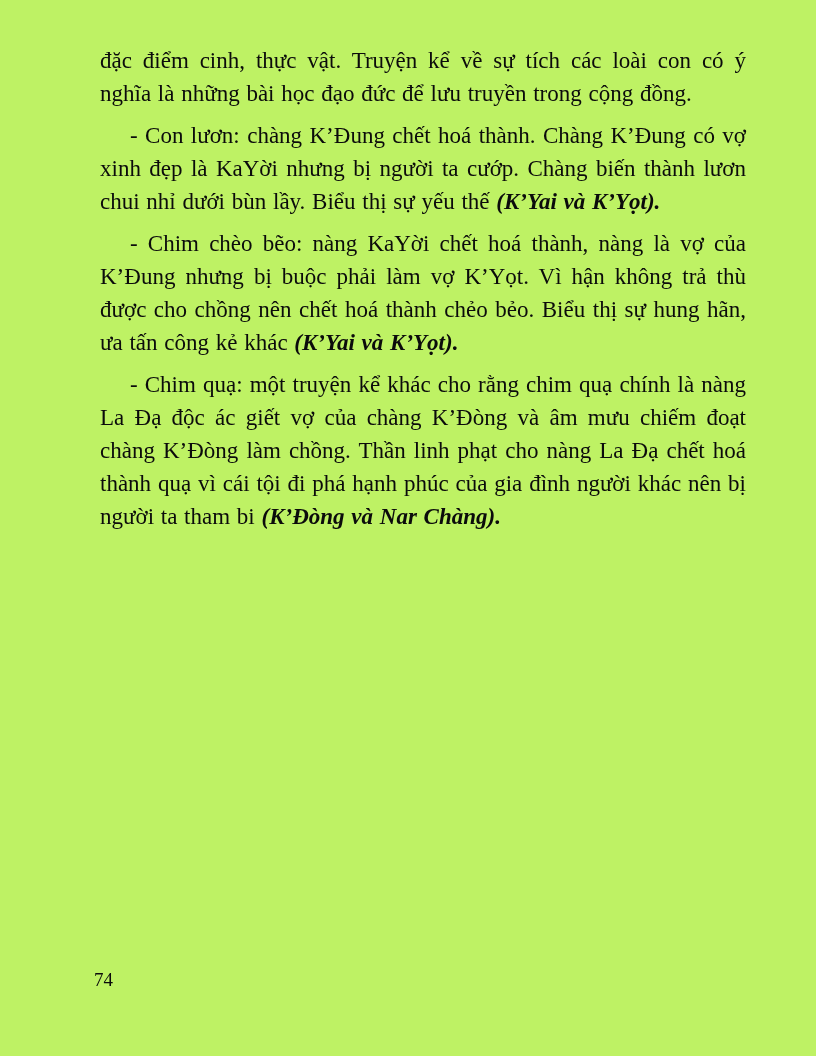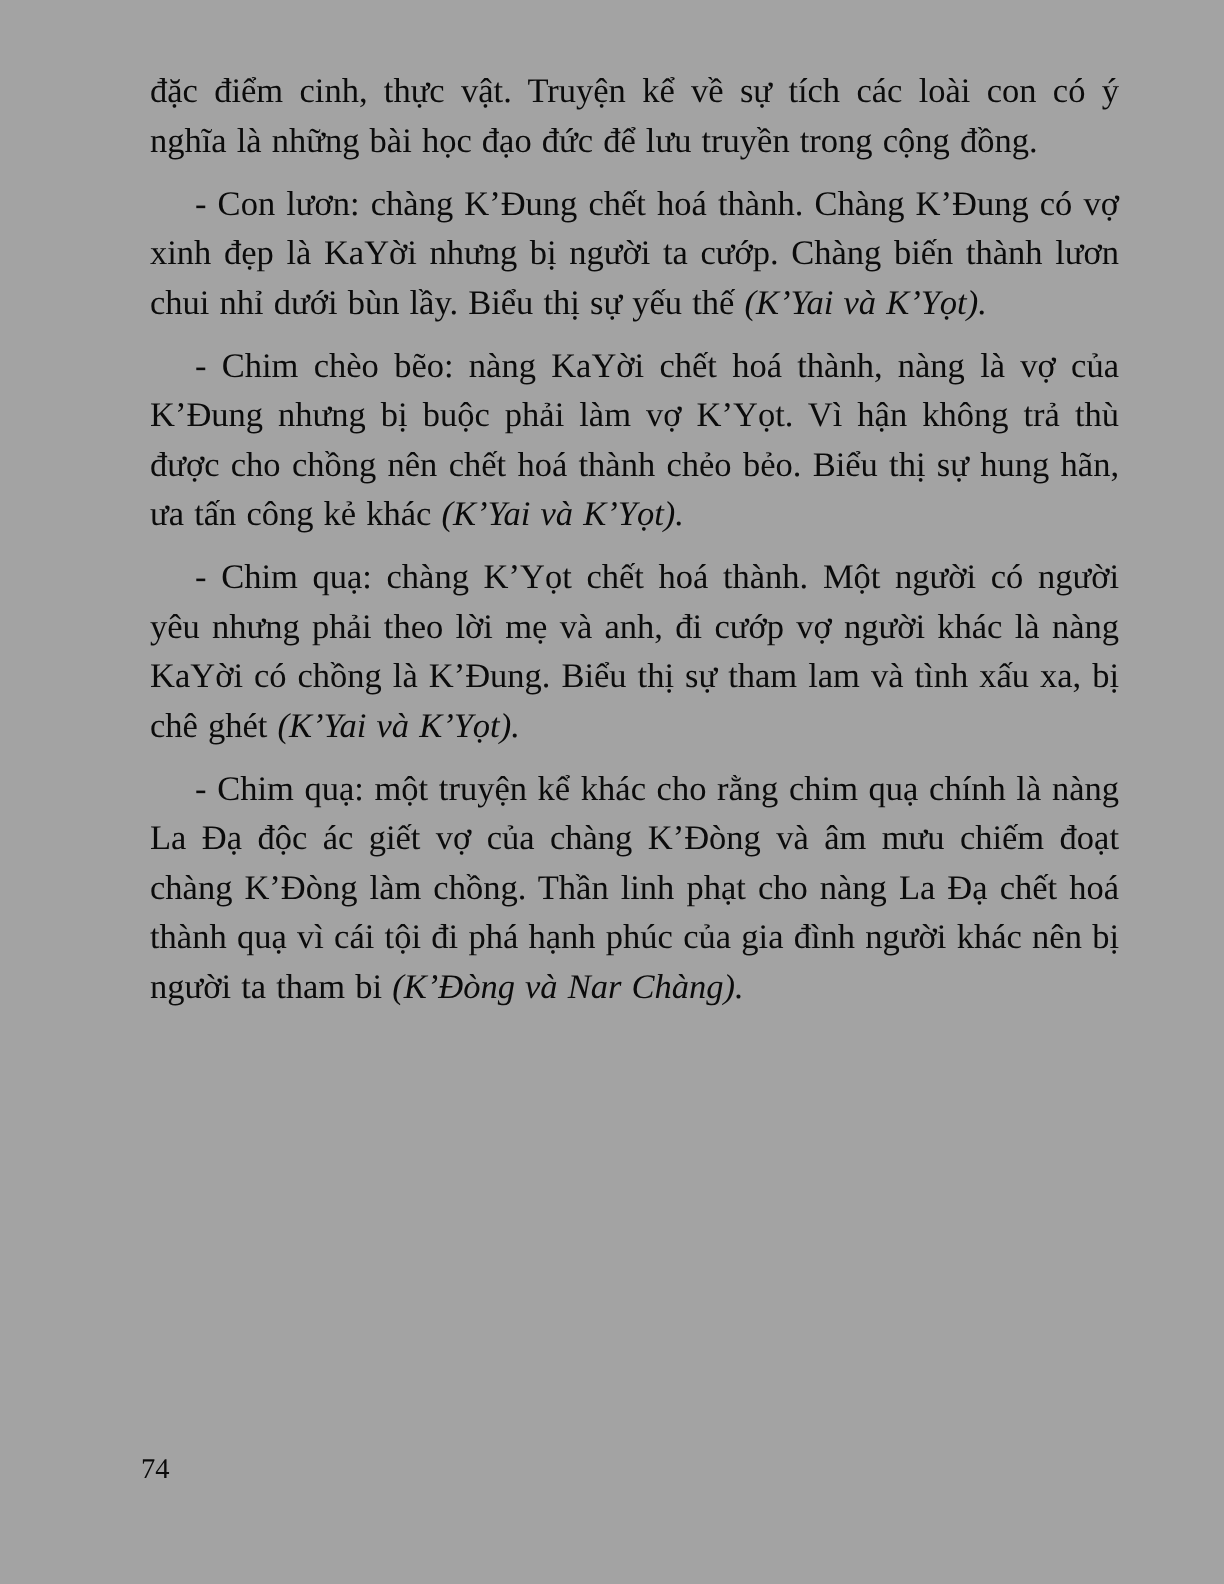--- a/index.html
+++ b/index.html
@@ -12,21 +12,21 @@
     background: #ffffff;
     position: relative;
     font-family: "Liberation Serif", "DejaVu Serif", serif;
   }
   .page {
     position: absolute;
     left: 0;
     top: 0;
     width: 816px;
     height: 1056px;
-    background: #a3a3a3;
+    background: #bef264;
     color: #0b0b0b;
     overflow: hidden;
   }
   .textblock {
     position: absolute;
     left: 100px;
     top: 44px;
     width: 646px;
   }
   .para {
@@ -37,20 +37,21 @@
     word-spacing: 1px;
   }
   .para + .para {
     margin-top: 9px;
   }
   .para.indent {
     text-indent: 30px;
   }
   .cite {
     font-style: italic;
+    font-weight: bold;
   }
   .pagenum {
     position: absolute;
     left: 94px;
     top: 966px;
     font-size: 19px;
     line-height: 28px;
     color: #0b0b0b;
   }
 </style>
@@ -60,20 +61,19 @@
 <div class="page">
   <div class="textblock">
 
     <p class="para"><span>đặc điểm cinh, thực vật. Truyện kể về sự tích các loài con có ý nghĩa là những bài học đạo đức để lưu truyền trong cộng đồng.</span><span class="cite"></span></p>
 
     <p class="para indent"><span>- Con lươn: chàng K’Đung chết hoá thành. Chàng K’Đung có vợ xinh đẹp là KaYời nhưng bị người ta cướp. Chàng biến thành lươn chui nhỉ dưới bùn lầy. Biểu thị sự yếu thế</span> <span class="cite">(K’Yai và K’Yọt).</span></p>
 
     <p class="para indent"><span>- Chim chèo bẽo: nàng KaYời chết hoá thành, nàng là vợ của K’Đung nhưng bị buộc phải làm vợ K’Yọt. Vì hận không trả thù được cho chồng nên chết hoá thành chẻo bẻo. Biểu thị sự hung hãn, ưa tấn công kẻ khác</span> <span class="cite">(K’Yai và K’Yọt).</span></p>
 
 
-    <p class="para indent"><span>- Chim quạ: chàng K’Yọt chết hoá thành. Một người có người yêu nhưng phải theo lời mẹ và anh, đi cướp vợ người khác là nàng KaYời có chồng là K’Đung. Biểu thị sự tham lam và tình xấu xa, bị chê ghét</span> <span class="cite">(K’Yai và K’Yọt).</span></p>
 
     <p class="para indent"><span>- Chim quạ: một truyện kể khác cho rằng chim quạ chính là nàng La Đạ độc ác giết vợ của chàng K’Đòng và âm mưu chiếm đoạt chàng K’Đòng làm chồng. Thần linh phạt cho nàng La Đạ chết hoá thành quạ vì cái tội đi phá hạnh phúc của gia đình người khác nên bị người ta tham bi</span> <span class="cite">(K’Đòng và Nar Chàng).</span></p>
 
   </div>
 
   <div class="pagenum">74</div>
 </div>
 
 </body></html>

